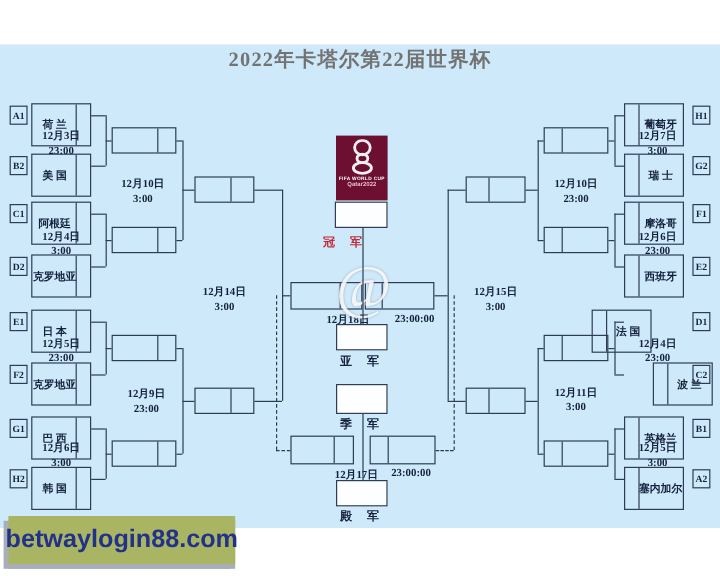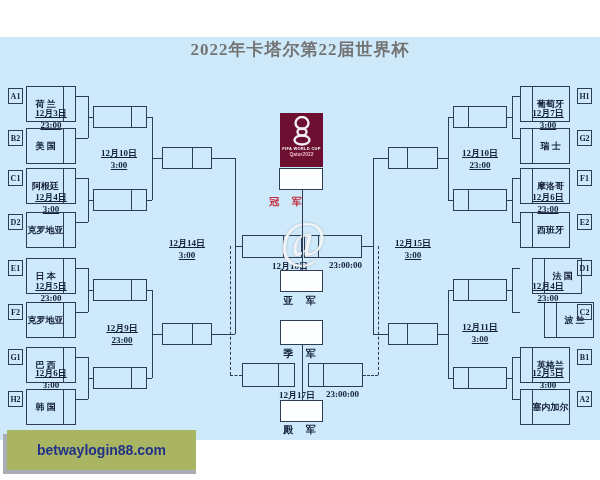--- a/index.html
+++ b/index.html
@@ -29,42 +29,42 @@
   .slot{border:1px solid var(--ln);box-sizing:border-box;background:transparent;}
   .slot .cell.cr{width:14px;}
   .slot .cell.cl{width:14px;}
   .slot.sfc .cell.cr,.slot.sfc .cell.cl{width:18px;}
 
   .medal-box{border:1px solid var(--ln);box-sizing:border-box;background:#fdfeff;}
   .medal-label{width:64px;text-align:center;font-size:10px;font-weight:bold;letter-spacing:5px;}
   .medal-label.red{color:var(--red);}
 
   .date{width:72px;text-align:center;font-size:9px;font-weight:bold;line-height:12px;color:var(--ink);}
-  .date span{display:block;text-decoration:underline;}
+  .date span{display:block;}
   .fdate{width:70px;text-align:right;font-size:9px;font-weight:bold;color:var(--ink);}
 
   .hl{height:1px;background:var(--ln);}
   .vl{width:1px;background:var(--ln);}
   .dh{height:0;border-top:1px dashed var(--ln);}
   .dv{width:0;border-left:1px dashed var(--ln);}
 
   #logo{left:280px;top:113px;width:43px;height:54px;background:var(--maroon);
         display:flex;flex-direction:column;align-items:center;}
   #logo svg{margin-top:3px;}
   .logo-t1{font-family:"Liberation Sans",sans-serif;font-size:4px;font-weight:bold;color:#fff;
            letter-spacing:.3px;line-height:5px;}
   .logo-t2{font-family:"Liberation Sans",sans-serif;font-size:5px;font-weight:bold;color:#e9b7c6;line-height:6px;}
 
   #watermark{left:276px;top:210px;width:54px;text-align:center;font-size:50px;
              color:rgba(255,255,255,0.85);text-shadow:0 0 2px rgba(120,130,145,0.6);}
 
   #banner{left:7px;top:430px;width:189px;height:40px;background:var(--banner-bg);
           display:flex;align-items:center;justify-content:center;
           box-shadow:-4px 4px 0 #a9aeb6,0 4px 0 #a9aeb6;cursor:pointer;}
-  #banner span{font-family:"Liberation Sans",sans-serif;font-size:14px;font-weight:bold;
+  #banner span{font-family:"Liberation Sans",sans-serif;font-size:21px;font-weight:bold;
           color:var(--banner-ink);}
 </style>
 </head>
 <body>
 
 <div id="stage">
   <div id="panel"></div>
 
   <div class="abs ttl" id="title">2022年卡塔尔第22届世界杯</div>
 
@@ -119,21 +119,21 @@
       <i class="cell cl"></i>
     </div>
   <div class="abs tbox r" style="left:520px;top:168px">
       <span class="tname">摩洛哥</span>
       <i class="cell cl"></i>
     </div>
   <div class="abs tbox r" style="left:520px;top:212px">
       <span class="tname">西班牙</span>
       <i class="cell cl"></i>
     </div>
-  <div class="abs tbox r" style="left:532px;top:258px">
+  <div class="abs tbox r" style="left:493px;top:258px">
       <span class="tname">法 国</span>
       <i class="cell cl"></i>
     </div>
   <div class="abs tbox r" style="left:544px;top:302px">
       <span class="tname">波 兰</span>
       <i class="cell cl"></i>
     </div>
   <div class="abs tbox r" style="left:520px;top:347px">
       <span class="tname">英格兰</span>
       <i class="cell cl"></i>

